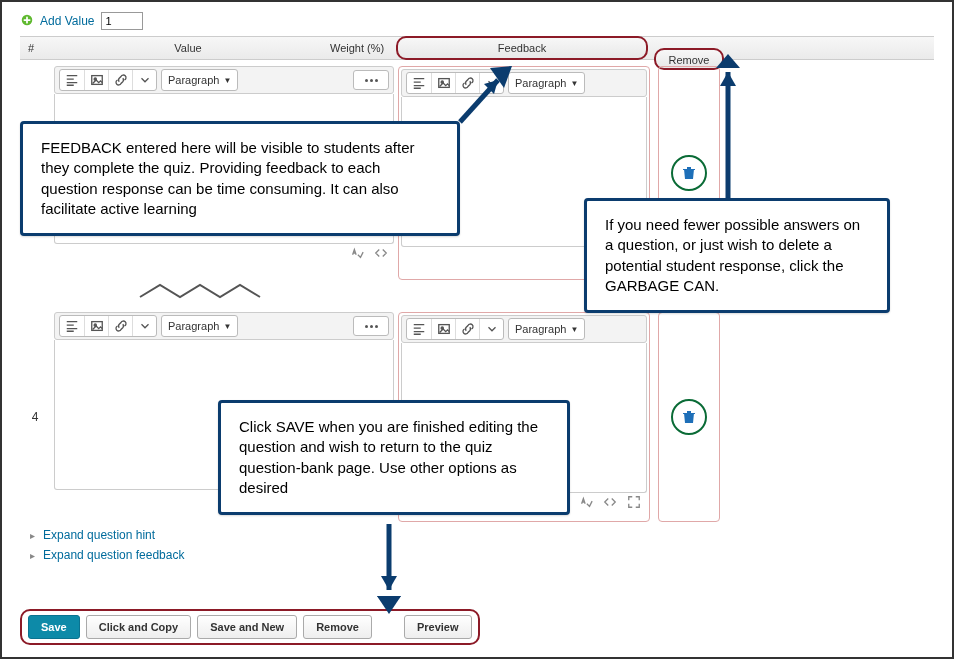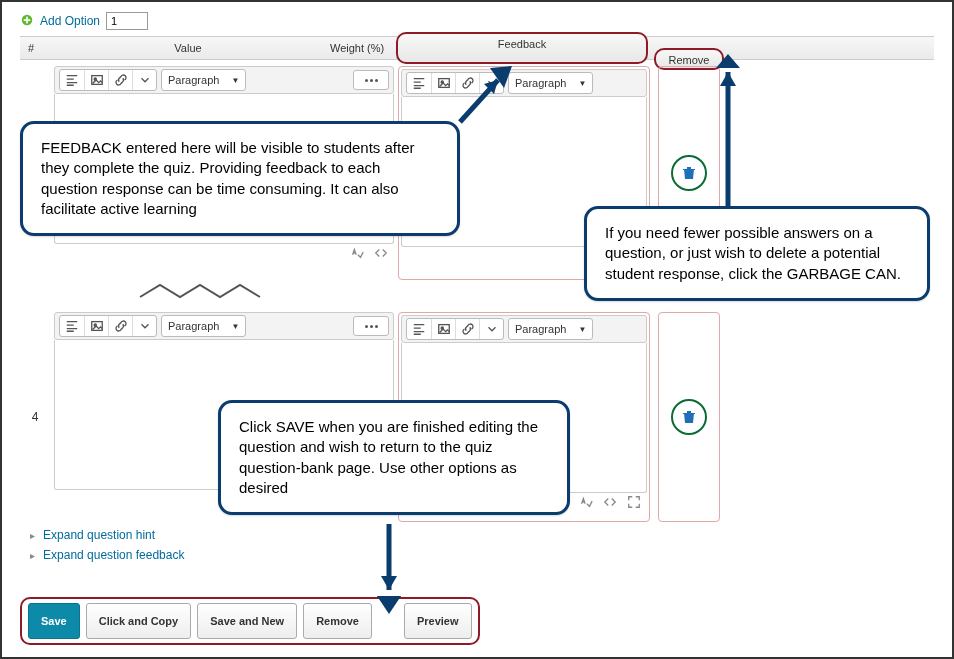--- a/index.html
+++ b/index.html
@@ -26,21 +26,21 @@
     display: flex; align-items: center; height: 24px;
     border-top: 1px solid #ccc; border-bottom: 1px solid #ccc;
     background: linear-gradient(#f7f7f7,#eaeaea);
     font-size: 11px; color: #333;
   }
   .th { padding: 0 8px; }
   .th-hash { width: 34px; }
   .th-value { width: 268px; text-align: center; }
   .th-weight { width: 74px; text-align: left; }
   .th-feedback {
-    width: 252px; text-align: center; height: 32px; line-height: 20px;
+    width: 252px; text-align: center; height: 24px; line-height: 20px;
     border: 2px solid #8c1a27; border-radius: 10px;
     background: linear-gradient(#f7f7f7,#e8e8e8);
   }
   .th-remove {
     width: 70px; text-align: center; height: 22px; line-height: 20px; margin-left: 6px;
     border: 2px solid #8c1a27; border-radius: 10px;
     background: linear-gradient(#f7f7f7,#e8e8e8);
     margin-top: 21px;
   }
 
@@ -63,21 +63,21 @@
   }
   .tbg { display: flex; border: 1px solid #bbb; border-radius: 3px; overflow: hidden; background: #fff; }
   .tbbtn {
     width: 24px; height: 20px; display: flex; align-items: center; justify-content: center;
     border-left: 1px solid #ddd; cursor: pointer;
   }
   .tbbtn:first-child { border-left: none; }
   .tbbtn svg { width: 14px; height: 14px; stroke: #555; fill: none; stroke-width: 1.5; }
   .para-select {
     height: 22px; border: 1px solid #bbb; border-radius: 3px; background: #fff;
-    font-size: 11px; padding: 0 6px; cursor: pointer; display: flex; align-items: center; gap: 12px;
+    font-size: 11px; padding: 0 6px; cursor: pointer; display: flex; align-items: center; gap: 4px;
   }
   .para-select .caret { font-size: 8px; }
   .tb-spacer { flex: 1; }
   .tb-more {
     width: 36px; height: 20px; border: 1px solid #bbb; border-radius: 3px; background: #fff;
     display: flex; align-items: center; justify-content: center; gap: 2px; cursor: pointer;
   }
   .tb-more span { width: 3px; height: 3px; background: #555; border-radius: 50%; }
   .editor-body {
     border: 1px solid #ccc; border-top: none; border-radius: 0 0 3px 3px;
@@ -102,49 +102,49 @@
   .expand-row { display: flex; align-items: center; gap: 8px; color: #006b9c; font-size: 12px; margin: 6px 0 0 10px; cursor: pointer; }
   .expand-row .chev { color: #888; font-size: 10px; }
 
   .button-bar {
     position: absolute; left: 18px; bottom: 12px;
     display: flex; align-items: center; gap: 6px;
     border: 2px solid #8c1a27; border-radius: 10px; padding: 4px 6px;
     background: #fff;
   }
   .btn {
-    height: 36px; padding: 0 12px; border: 1px solid #aaa; border-radius: 3px;
+    height: 24px; padding: 0 12px; border: 1px solid #aaa; border-radius: 3px;
     background: linear-gradient(#fff,#eee); font-size: 11px; font-weight: bold; cursor: pointer;
     display: flex; align-items: center;
   }
   .btn-primary { background: #0d8aa8; border-color: #0a7390; color: #fff; }
   .btn-gap { width: 20px; }
 
   .callout {
-    position: absolute; background: #fff; border: 3px solid #0b3c6e; border-radius: 14px;
+    position: absolute; background: #fff; border: 3px solid #0b3c6e; border-radius: 4px;
     padding: 14px 18px; font-size: 15px; line-height: 1.35; color: #000;
     box-shadow: 0 1px 2px rgba(0,0,0,.15); z-index: 50;
   }
   .arrow { position: absolute; z-index: 40; }
   .arrow svg polygon, .arrow svg path { fill: #0b3c6e; }
   .arrow svg line { stroke: #0b3c6e; stroke-width: 5; }
 </style>
 </head>
 <body>
 
 <div class="page">
 
   <div class="add-option-row">
     <span class="plus-icon">
       <svg viewBox="0 0 16 16">
           <circle cx="8" cy="8" r="6" fill="#5fb92f"></circle>
           <path d="M8 5v6M5 8h6" stroke="#fff" stroke-width="2" stroke-linecap="round"></path>
         </svg>
     </span>
-    <span class="add-option-link">Add Option</span>
+    <span class="add-option-link">Add Value</span>
     <input class="add-option-input" value="1" style="">
   </div>
 
   <div class="table-header">
     <div class="th th-hash">#</div>
     <div class="th th-value">Value</div>
     <div class="th th-weight">Weight (%)</div>
     <div class="th th-feedback">Feedback</div>
     <div class="th th-remove">Remove</div>
   </div>
@@ -368,21 +368,21 @@
   <div class="button-bar">
     <div class="btn btn-primary">Save</div>
     <div class="btn">Click and Copy</div>
     <div class="btn">Save and New</div>
     <div class="btn">Remove</div>
     <div class="btn-gap"></div>
     <div class="btn">Preview</div>
   </div>
 
   <div class="callout" style="left:18px; top:119px; width:440px;">FEEDBACK entered here will be visible to students after they complete the quiz. Providing feedback to each question response can be time consuming. It can also facilitate active learning</div>
-  <div class="callout" style="left:582px; top:204px; width:346px;">If you need fewer possible answers on a question, or just wish to delete a potential student response, click the GARBAGE CAN.</div>
+  <div class="callout" style="left:582px; top:196px; width:306px;">If you need fewer possible answers on a question, or just wish to delete a potential student response, click the GARBAGE CAN.</div>
   <div class="callout" style="left:216px; top:398px; width:352px;">Click SAVE when you are finished editing the question and wish to return to the quiz question-bank page. Use other options as desired</div>
 
   <div class="arrow" style="left:448px; top:58px;">
     <svg width="70" height="70">
         <line x1="10" y1="62" x2="48" y2="20"></line>
         <polygon points="48,20 34,24 44,34"></polygon>
         <polygon points="40,8 62,6 54,28"></polygon>
       </svg>
   </div>
   <div class="arrow" style="left:696px; top:46px;">

